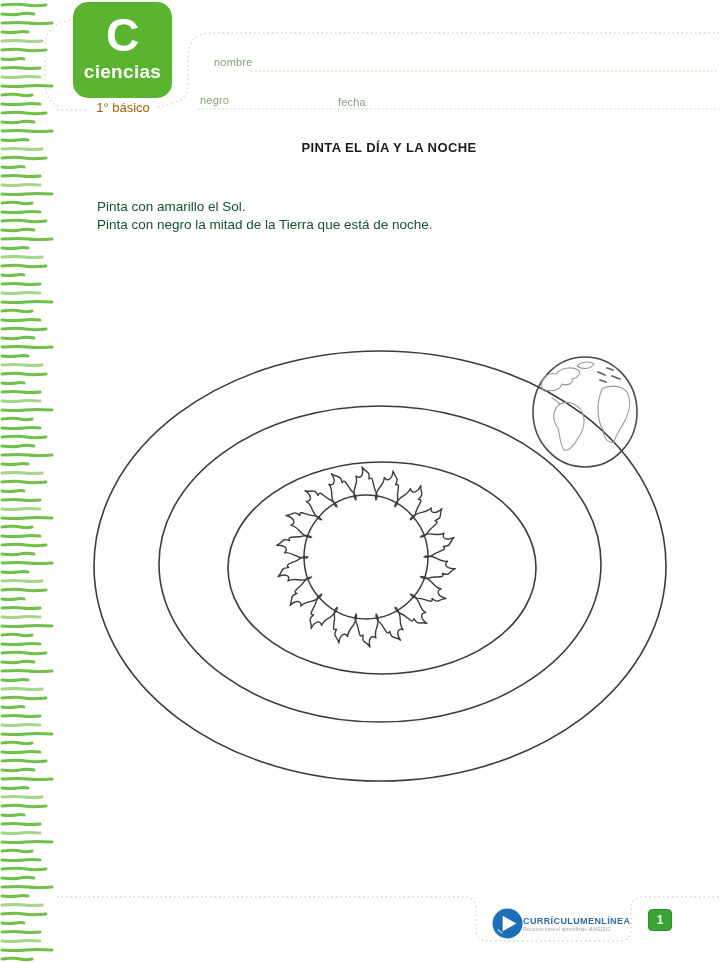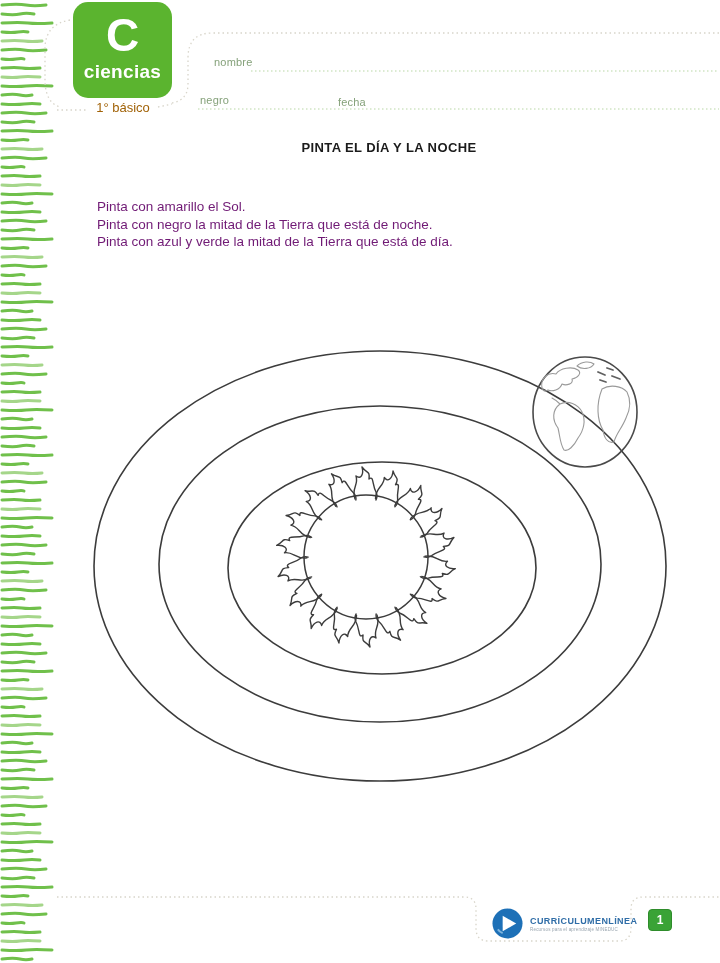--- a/index.html
+++ b/index.html
@@ -34,30 +34,30 @@
   #label-curso{left:200px;top:94px;}
   #label-fecha{left:338px;top:96px;}
 
   .page-title{
     left:58px;top:140px;width:662px;text-align:center;
     font-size:13px;font-weight:bold;color:#1b1b1b;letter-spacing:.4px;
   }
 
   .instructions{
     left:97px;top:198px;width:560px;
-    font-size:13.5px;line-height:17.5px;color:#701a75;
+    font-size:13.5px;line-height:17.5px;color:#14532d;
   }
   .instructions div{white-space:nowrap;}
 
   
   #drawing{left:0;top:0;width:720px;height:963px;pointer-events:none;}
 
   
   .footer-logo{
-    left:492px;top:908px;display:flex;align-items:center;gap:7px;
+    left:492px;top:908px;display:flex;align-items:center;gap:0;
   }
   .logo-text-col{display:flex;flex-direction:column;}
   .logo-name{font-size:9px;font-weight:bold;color:#2f6da7;letter-spacing:.4px;}
   .logo-tagline{font-size:4.5px;color:#98a4ae;letter-spacing:.2px;margin-top:1px;}
 
   .page-num{
     left:648px;top:909px;width:24px;height:22px;
     background:#3aa336;border-radius:4px;border:1px solid #2e8c2b;box-sizing:border-box;
     color:#ffffff;font-size:12px;font-weight:bold;
     display:flex;align-items:center;justify-content:center;
@@ -98,21 +98,20 @@
 
 <div class="abs field-label" id="label-nombre">nombre</div>
 <div class="abs field-label" id="label-curso">negro</div>
 <div class="abs field-label" id="label-fecha">fecha</div>
 
 <div class="abs page-title">PINTA EL DÍA Y LA NOCHE</div>
 
 <div class="abs instructions">
   <div>Pinta con amarillo el Sol.</div>
   <div>Pinta con negro la mitad de la Tierra que está de noche.</div>
-  <div>Pinta con azul y verde la mitad de la Tierra que está de día.</div>
 </div>
 
 <svg id="drawing" class="abs" width="720" height="963" viewBox="0 0 720 963" xmlns="http://www.w3.org/2000/svg">
   <defs>
     <path id="flame" d="M -11 -58 C -15 -69 -7 -72 -10 -81 C -5 -77 -2 -83 -4 -90 C 1 -83 4 -87 3 -78 C 8 -82 6 -72 10 -65 C 12 -61 11 -59 10 -57"></path>
   </defs>
 
   <g stroke="#d8d5ca" stroke-width="1.3" stroke-dasharray="1.5 3" fill="none">
     <path d="M 719,33 H 212 Q 188,33 188,58 V 84 Q 188,100 172,103"></path>
     <path d="M 70,20 Q 46,24 45,47 V 82 Q 46,103 60,107"></path>

